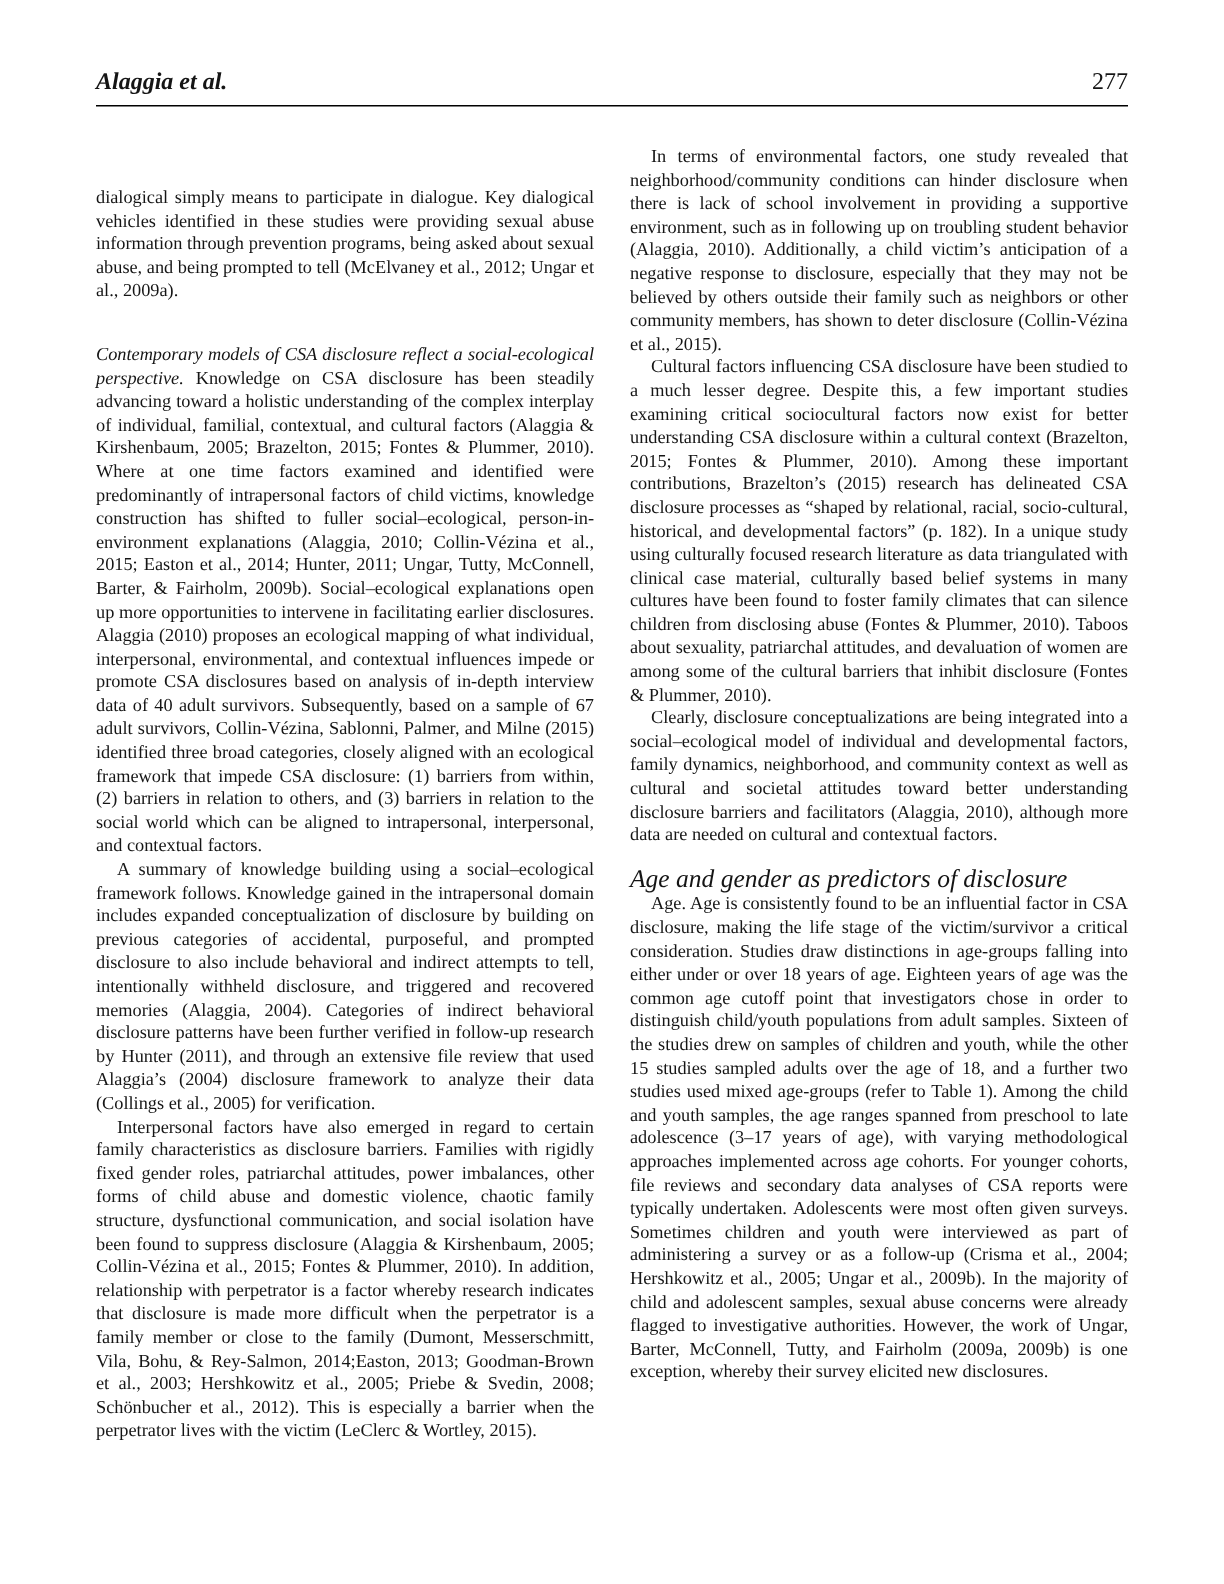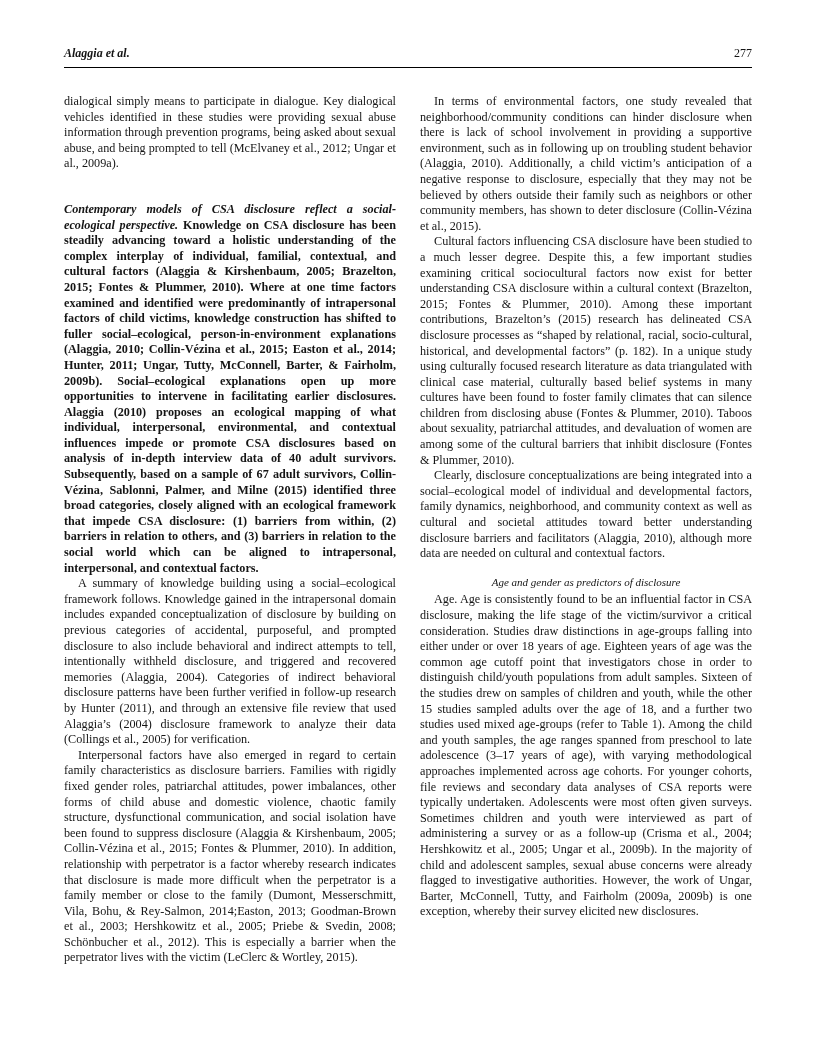--- a/index.html
+++ b/index.html
@@ -9,50 +9,50 @@
     height: 1056px;
     font-family: "Liberation Serif", serif;
     color: #151515;
     overflow: hidden;
   }
   .page { padding: 46px 64px 0 64px; }
   .running-head {
     display: flex;
     justify-content: space-between;
     align-items: baseline;
-    font-size: 12px;
+    font-size: 16px;
     padding-bottom: 6px;
   }
   .authors { font-weight: bold; font-style: italic; }
   .page-number { font-weight: normal; }
   .header-rule {
     border: none;
     border-top: 1.2px solid #000;
     margin: 0 0 26px 0;
   }
   .columns { display: flex; gap: 24px; }
   .col {
     width: 332px;
     font-size: 12.2px;
     line-height: 15.6px;
     text-align: justify;
     hyphens: auto;
     -webkit-hyphens: auto;
   }
   .col p { text-indent: 14px; }
-  .col p.noindent { text-indent: 0; }
-  .section-start { margin-top: 30px; font-weight: bold; }
+  .col p.noindent { text-indent: 0; margin-top: 27px; }
+  .section-start { margin-top: 30px; }
   .run-in-heading { font-style: italic; }
   .run-in-italic { }
   .subsection-heading {
     font-style: italic;
     font-weight: normal;
-    font-size: 11px;
+    font-size: 17px;
     line-height: 15.6px;
-    text-align: center;
+    text-align: left;
     margin: 13px 0 2px 0;
   }
 </style>
 </head>
 <body>
 
 <div class="page">
 
   <header class="running-head">
     <span class="authors">Alaggia et al.</span>

